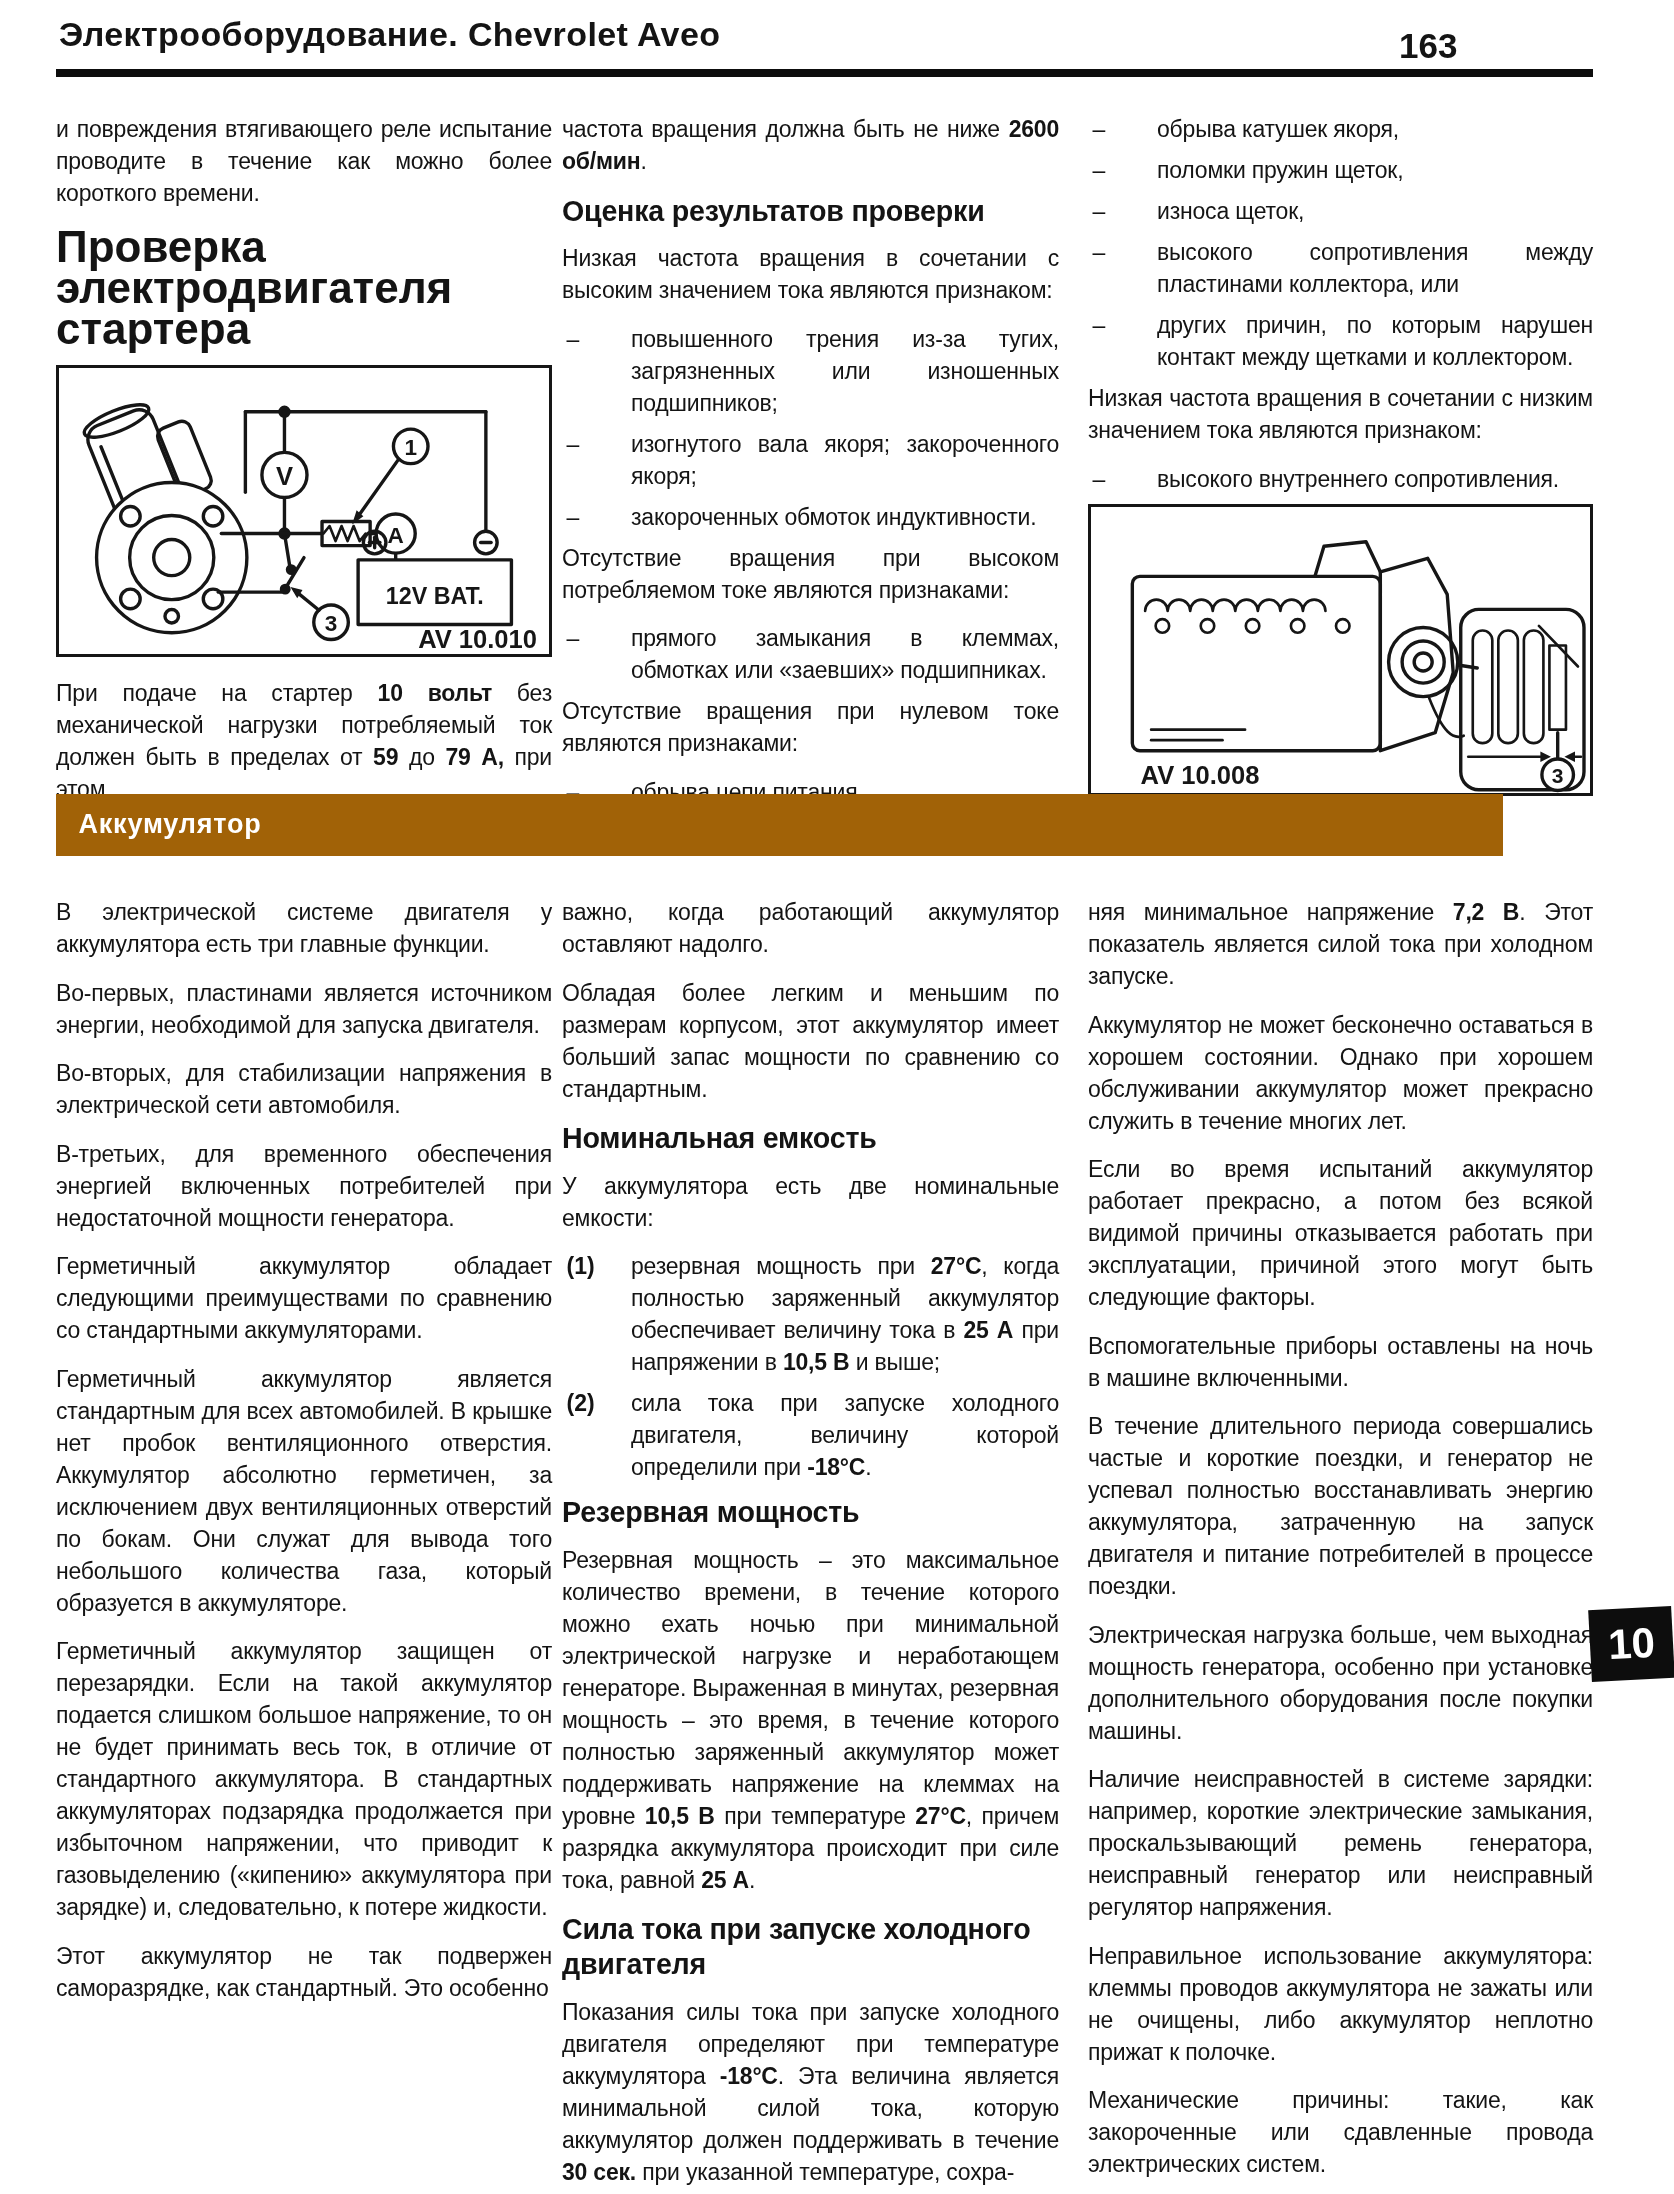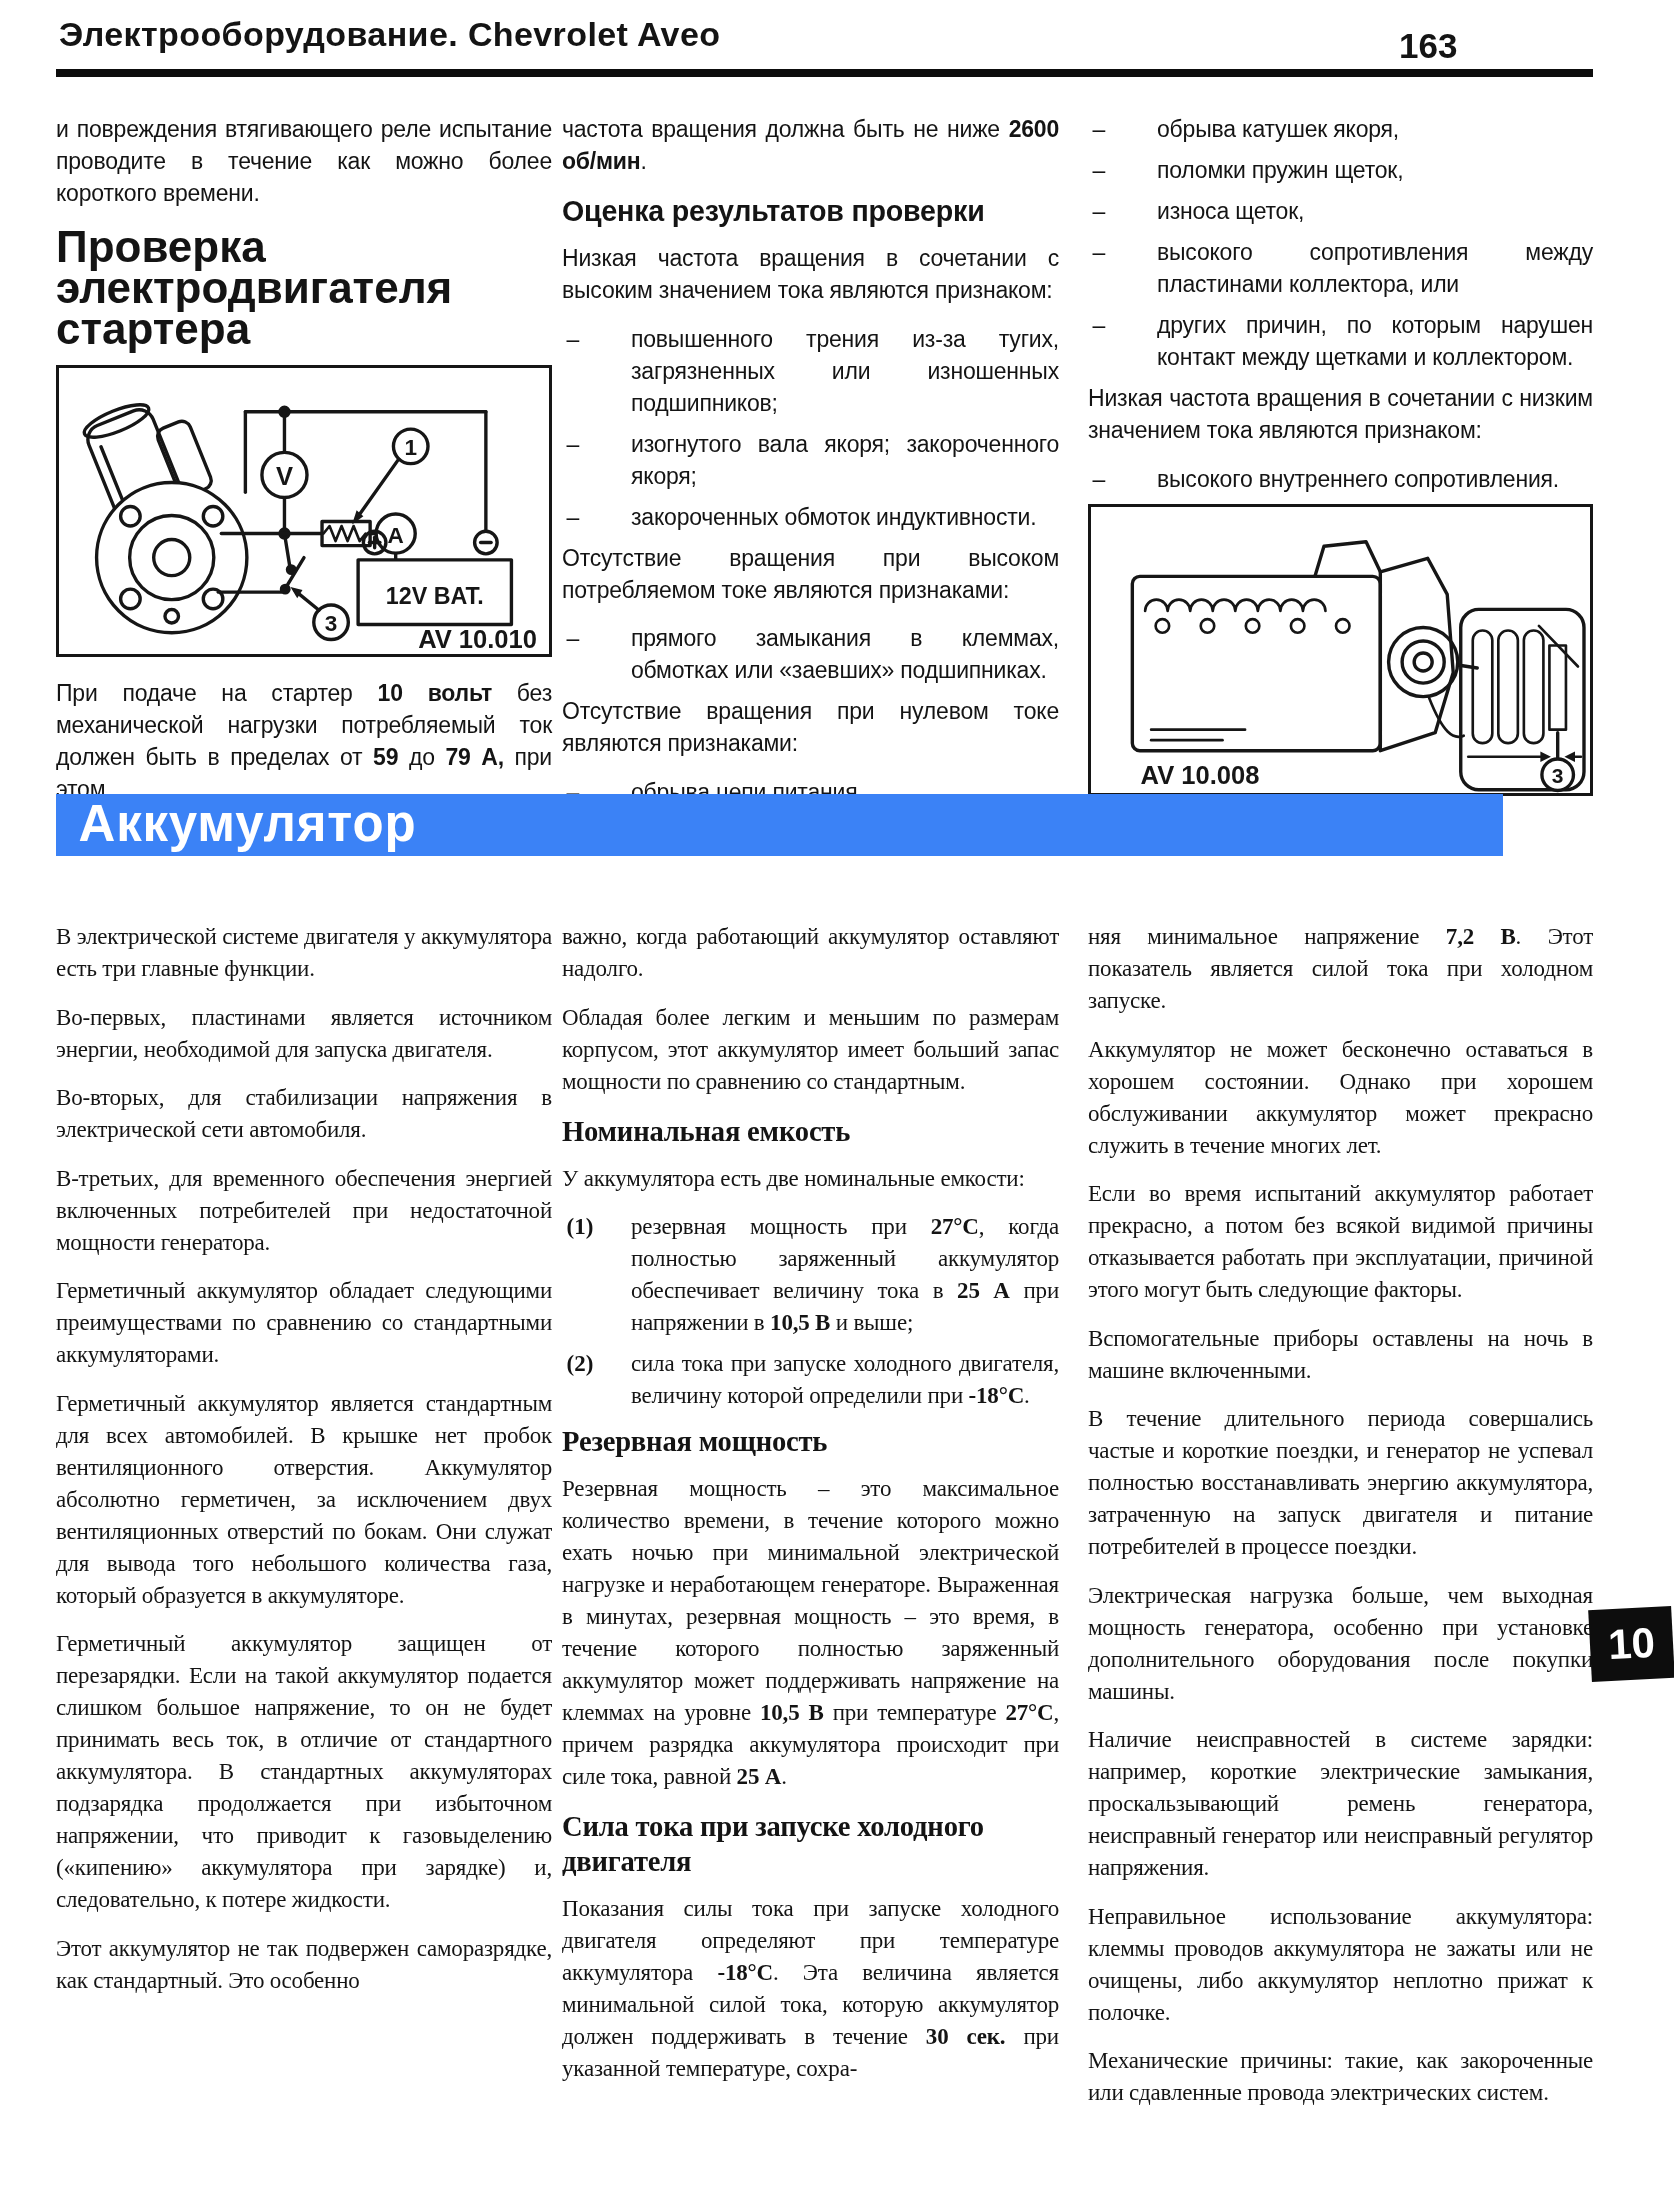--- a/index.html
+++ b/index.html
@@ -8,34 +8,34 @@
   
   .htitle{position:absolute;left:59px;top:15px;font-size:34px;font-weight:bold;letter-spacing:0.4px;}
   .hpage{position:absolute;left:1399px;top:25.5px;font-size:35px;font-weight:bold;}
   .hrule{position:absolute;left:56px;top:69px;width:1537px;height:8.3px;background:#0d0d0d;}
   
   .col{position:absolute;}
   .c1{left:56px;width:496px;}
   .c2{left:562px;width:497px;}
   .c3{left:1088px;width:505px;}
   .topzone{top:113px;}
-  .batzone{top:921px;font-family:Liberation Serif, serif;}
+  .batzone{top:896px;}
   p.body{font-size:23px;line-height:32px;text-align:justify;margin:0 0 16.5px 0;letter-spacing:-0.2px;}
   .bighead{font-size:44px;line-height:41px;font-weight:bold;margin:10.5px 0 16.5px;}
   h3.sub{font-size:28.6px;line-height:35px;font-weight:bold;margin:6px 0 13.5px;letter-spacing:-0.2px;}
   .li{display:flex;margin:0 0 9px;}
   .li .dash{flex:none;width:69px;padding-left:4.5px;font-size:23px;line-height:32px;box-sizing:border-box;}
   .li .txt{flex:1;font-size:23px;line-height:32px;text-align:justify;letter-spacing:-0.2px;}
   .li.numli .dash{font-weight:bold;}
   
   .figbox{border:3px solid #161616;margin:4.5px 0 19.5px;background:#fff;}
   .figbox svg{display:block;}
   
-  .banner{position:absolute;left:56px;top:794px;width:1447px;height:62px;background:#3b82f6;
-          color:#ffffff;font-size:51px;font-weight:bold;line-height:60px;padding-left:22.5px;
+  .banner{position:absolute;left:56px;top:794px;width:1447px;height:62px;background:#a16207;
+          color:#ffffff;font-size:27px;font-weight:bold;line-height:60px;padding-left:22.5px;
           box-sizing:border-box;letter-spacing:0.8px;}
   
   .tab10{position:absolute;left:1590px;top:1608px;width:83px;height:72px;background:#0d0d0d;
          color:#fff;font-size:42px;font-weight:bold;display:flex;align-items:center;
          justify-content:center;transform:rotate(-3deg);}
   svg text{font-family:"Liberation Sans","DejaVu Sans",sans-serif;}
 </style>
 </head>
 <body>
 

